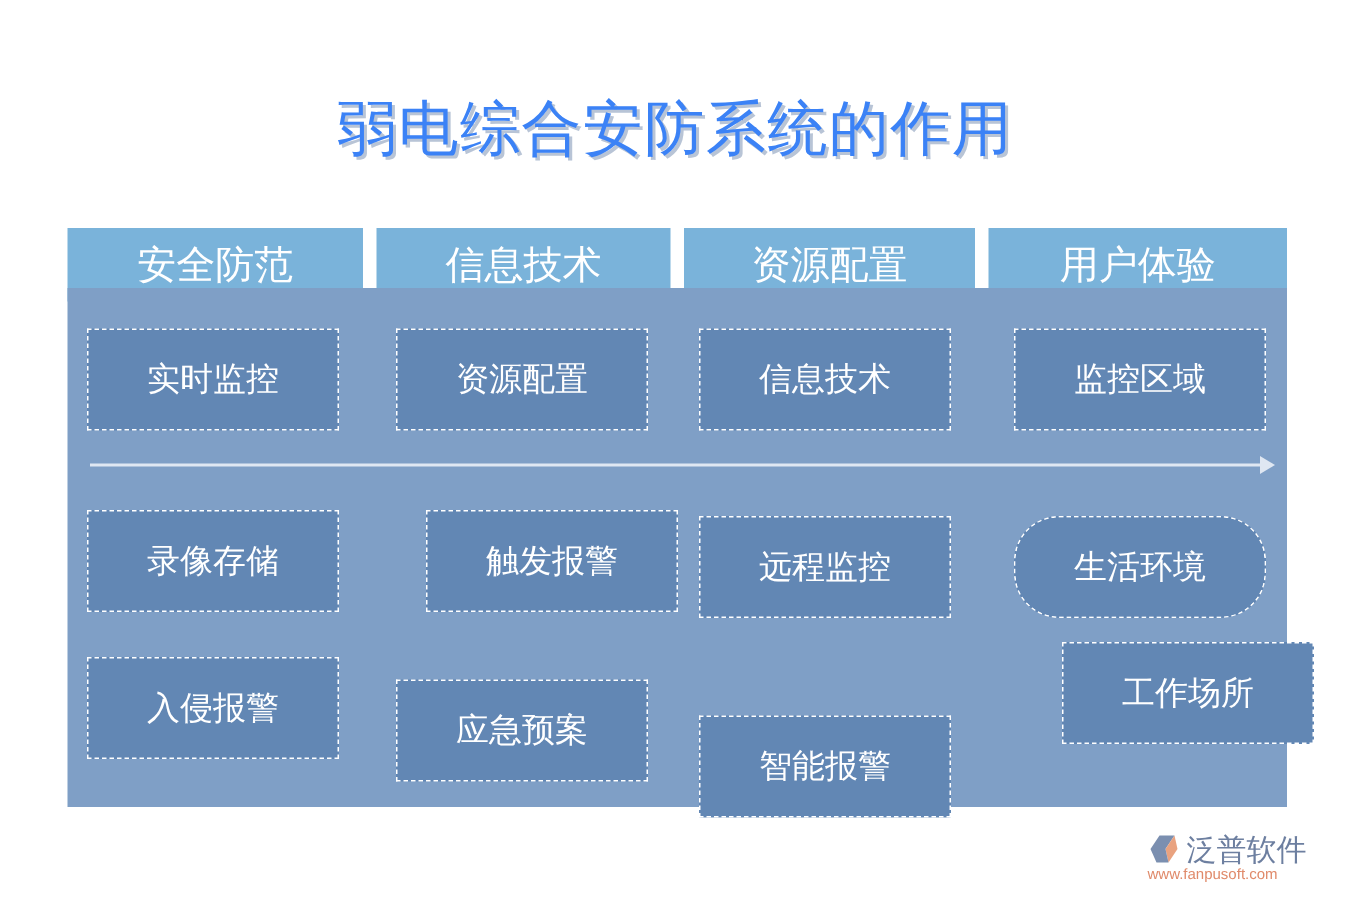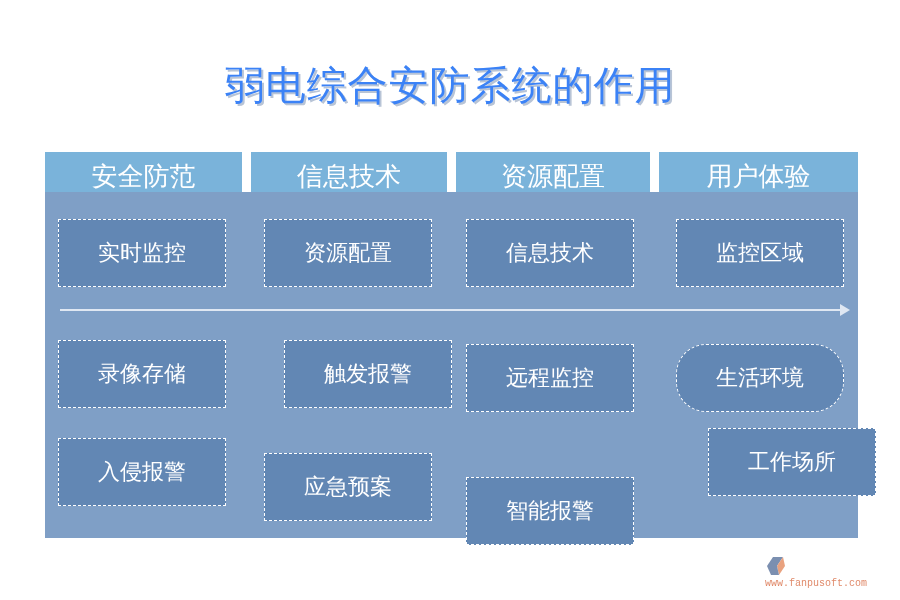--- a/index.html
+++ b/index.html
@@ -13,21 +13,21 @@
   .panel{position:absolute;left:45px;top:192px;width:813px;height:346px;background:#7f9fc6;}
   .box{position:absolute;width:168px;height:68px;background:#6287b4;
        border:1.5px dashed #ffffff;box-sizing:border-box;color:#fff;
        display:flex;align-items:center;justify-content:center;font-size:22px;}
   .arrow{position:absolute;left:60px;top:309px;width:788px;height:2px;background:#dfe7f2;}
   .arrowhead{position:absolute;left:840px;top:304px;width:0;height:0;
        border-left:10px solid #dfe7f2;border-top:6px solid transparent;border-bottom:6px solid transparent;}
   .logo{position:absolute;left:765px;top:553px;width:130px;height:40px;}
   .logo-mark{position:absolute;left:0;top:2px;width:22px;height:22px;}
   .logo-text{position:absolute;left:26px;top:0;font-size:20px;color:#6d7fa0;font-family:"DejaVu Sans",sans-serif;}
-  .logo-url{position:absolute;left:0;top:25px;font-size:10px;color:#e08a6a;font-family:Liberation Mono, monospace;}
+  .logo-url{position:absolute;left:0;top:25px;font-size:10px;color:#e08a6a;font-family:Liberation Sans, sans-serif;}
 </style>
 </head>
 <body>
 
 <div class="title">弱电综合安防系统的作用</div>
 
 <div class="head" style="left:45px;width:197px;">安全防范</div>
 <div class="head" style="left:251px;width:196px;">信息技术</div>
 <div class="head" style="left:456px;width:194px;">资源配置</div>
 <div class="head" style="left:659px;width:199px;">用户体验</div>
@@ -51,14 +51,15 @@
 <div class="box" style="left:264px;top:438px;margin-top:15px;">应急预案</div>
 <div class="box" style="left:466px;top:438px;margin-top:39px;">智能报警</div>
 <div class="box" style="left:676px;top:428px;margin-left:32px;">工作场所</div>
 
 <div class="logo">
   <svg class="logo-mark" viewBox="0 0 22 22">
     <polygon points="2,11 8,2 18,2 12,11" fill="#7b8fb0"></polygon>
     <polygon points="12,11 18,2 20,11 14,20" fill="#e9a27f"></polygon>
     <polygon points="2,11 12,11 14,20 6,20" fill="#7b8fb0"></polygon>
   </svg>
+  <span class="logo-text">泛普软件</span>
   <span class="logo-url">www.fanpusoft.com</span>
 </div>
 
 </body></html>

